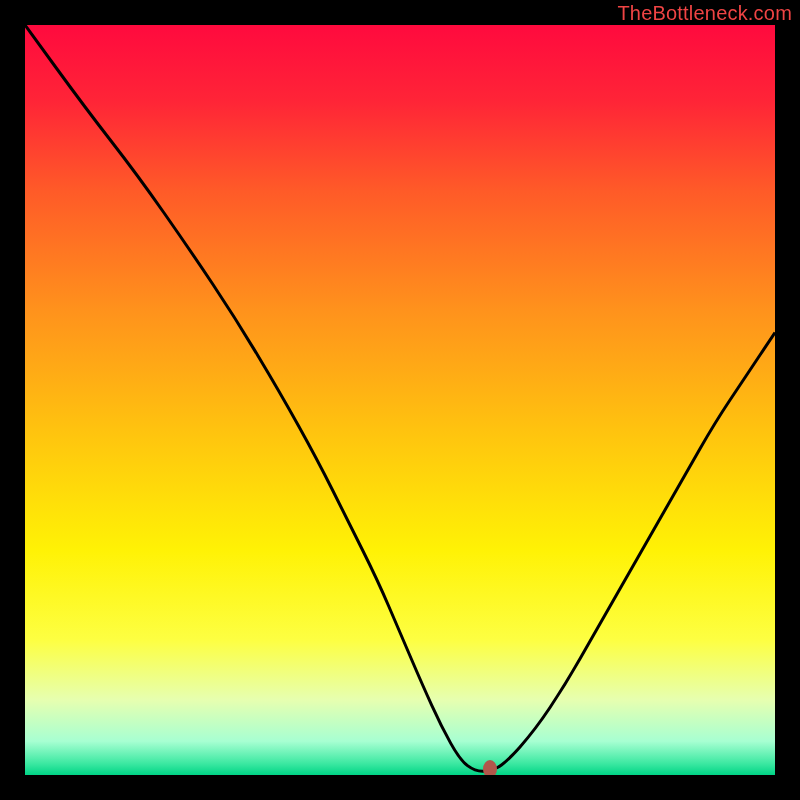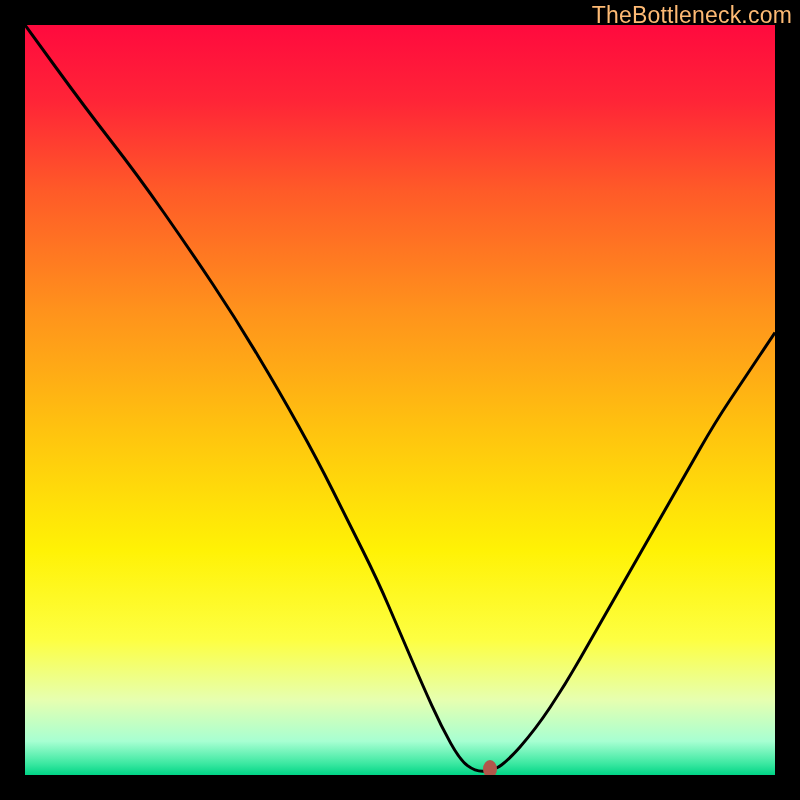--- a/index.html
+++ b/index.html
@@ -21,22 +21,22 @@
     position: absolute;
     left: 25px;
     top: 25px;
     width: 750px;
     height: 750px;
   }
   .watermark {
     position: absolute;
     top: 2px;
     right: 8px;
-    color: #fdba74;
-    font-size: 23px;
+    color: #ef4444;
+    font-size: 20px;
     font-weight: 500;
     letter-spacing: 0.2px;
     z-index: 5;
     text-align: right;
   }
   svg {
     display: block;
   }
 </style>
 </head>

